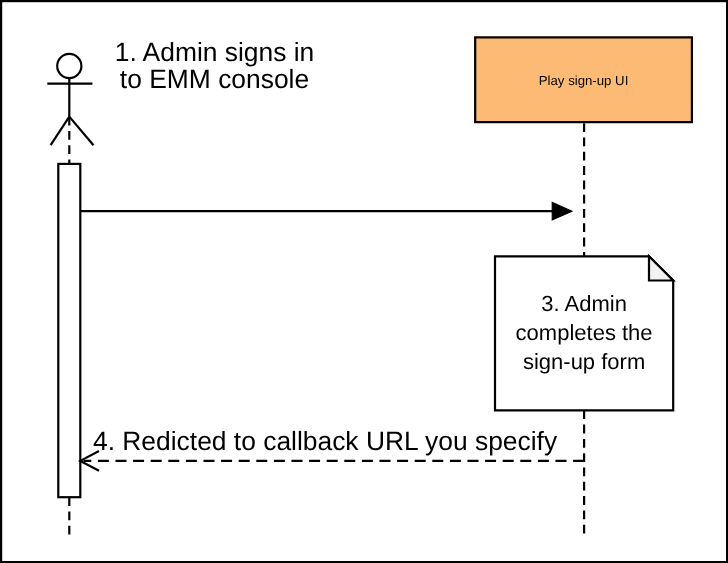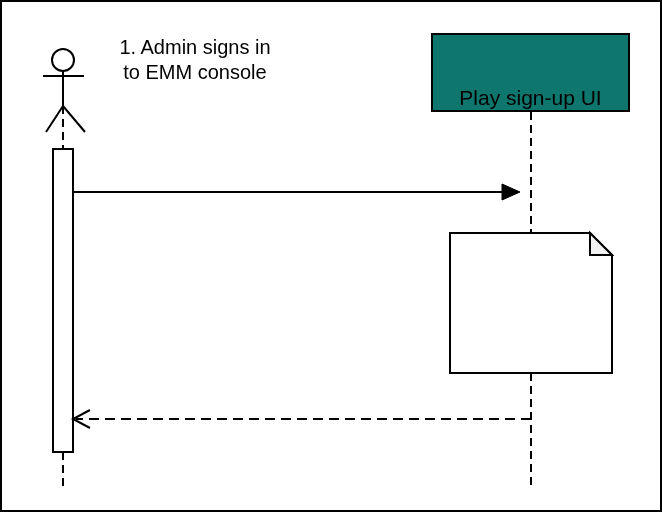--- a/index.html
+++ b/index.html
@@ -20,44 +20,44 @@
   .shapes {
     position: absolute;
     left: 0;
     top: 0;
     width: 662px;
     height: 512px;
   }
   .label {
     position: absolute;
     color: #000000;
-    font-size: 20px;
+    font-size: 24px;
     line-height: 25px;
     white-space: pre-line;
     text-align: center;
   }
   .step1-label {
     left: 93px;
     top: 33px;
     width: 200px;
   }
   .participant-box {
     position: absolute;
     left: 429px;
     top: 31px;
     width: 199px;
     height: 79px;
     box-sizing: border-box;
     border: 2px solid #000000;
-    background: #0f766e;
+    background: #fdba74;
     display: flex;
-    align-items: flex-end;
+    align-items: center;
     justify-content: center;
     color: #000000;
-    font-size: 21px;
+    font-size: 12px;
   }
   .message2-label {
     left: 50px;
     top: 160px;
     width: 460px;
   }
   .message4-label {
     left: 60px;
     top: 387px;
     width: 467px;
@@ -119,15 +119,19 @@
   </svg>
 
   <div class="label step1-label">1. Admin signs in
 to EMM console</div>
 
   <div class="participant-box">
     <span>Play sign-up UI</span>
   </div>
 
 
+  <div class="label message4-label">4. Redicted to callback URL you specify</div>
 
+  <div class="note-text">3. Admin
+completes the
+sign-up form</div>
 
 </div>
 
 </body></html>

